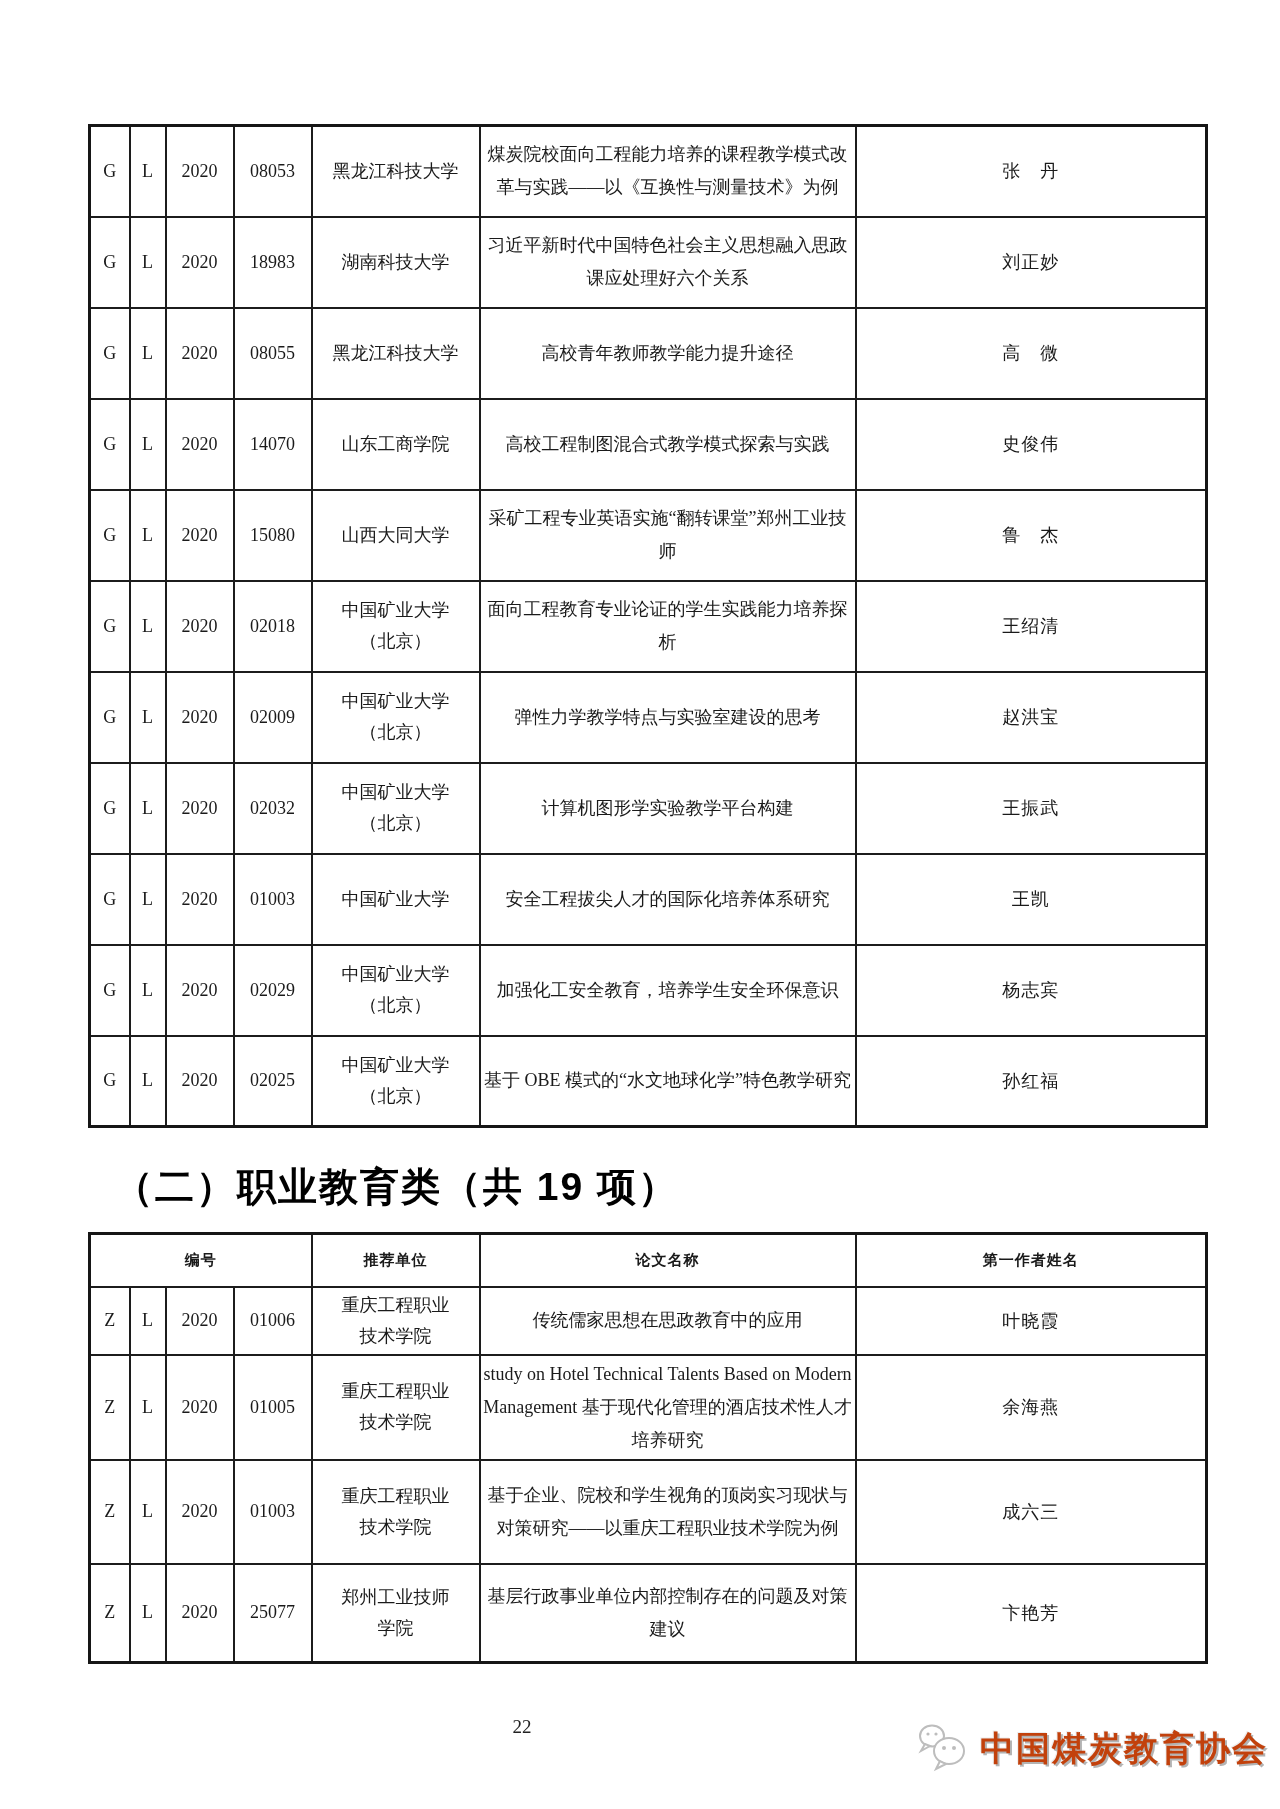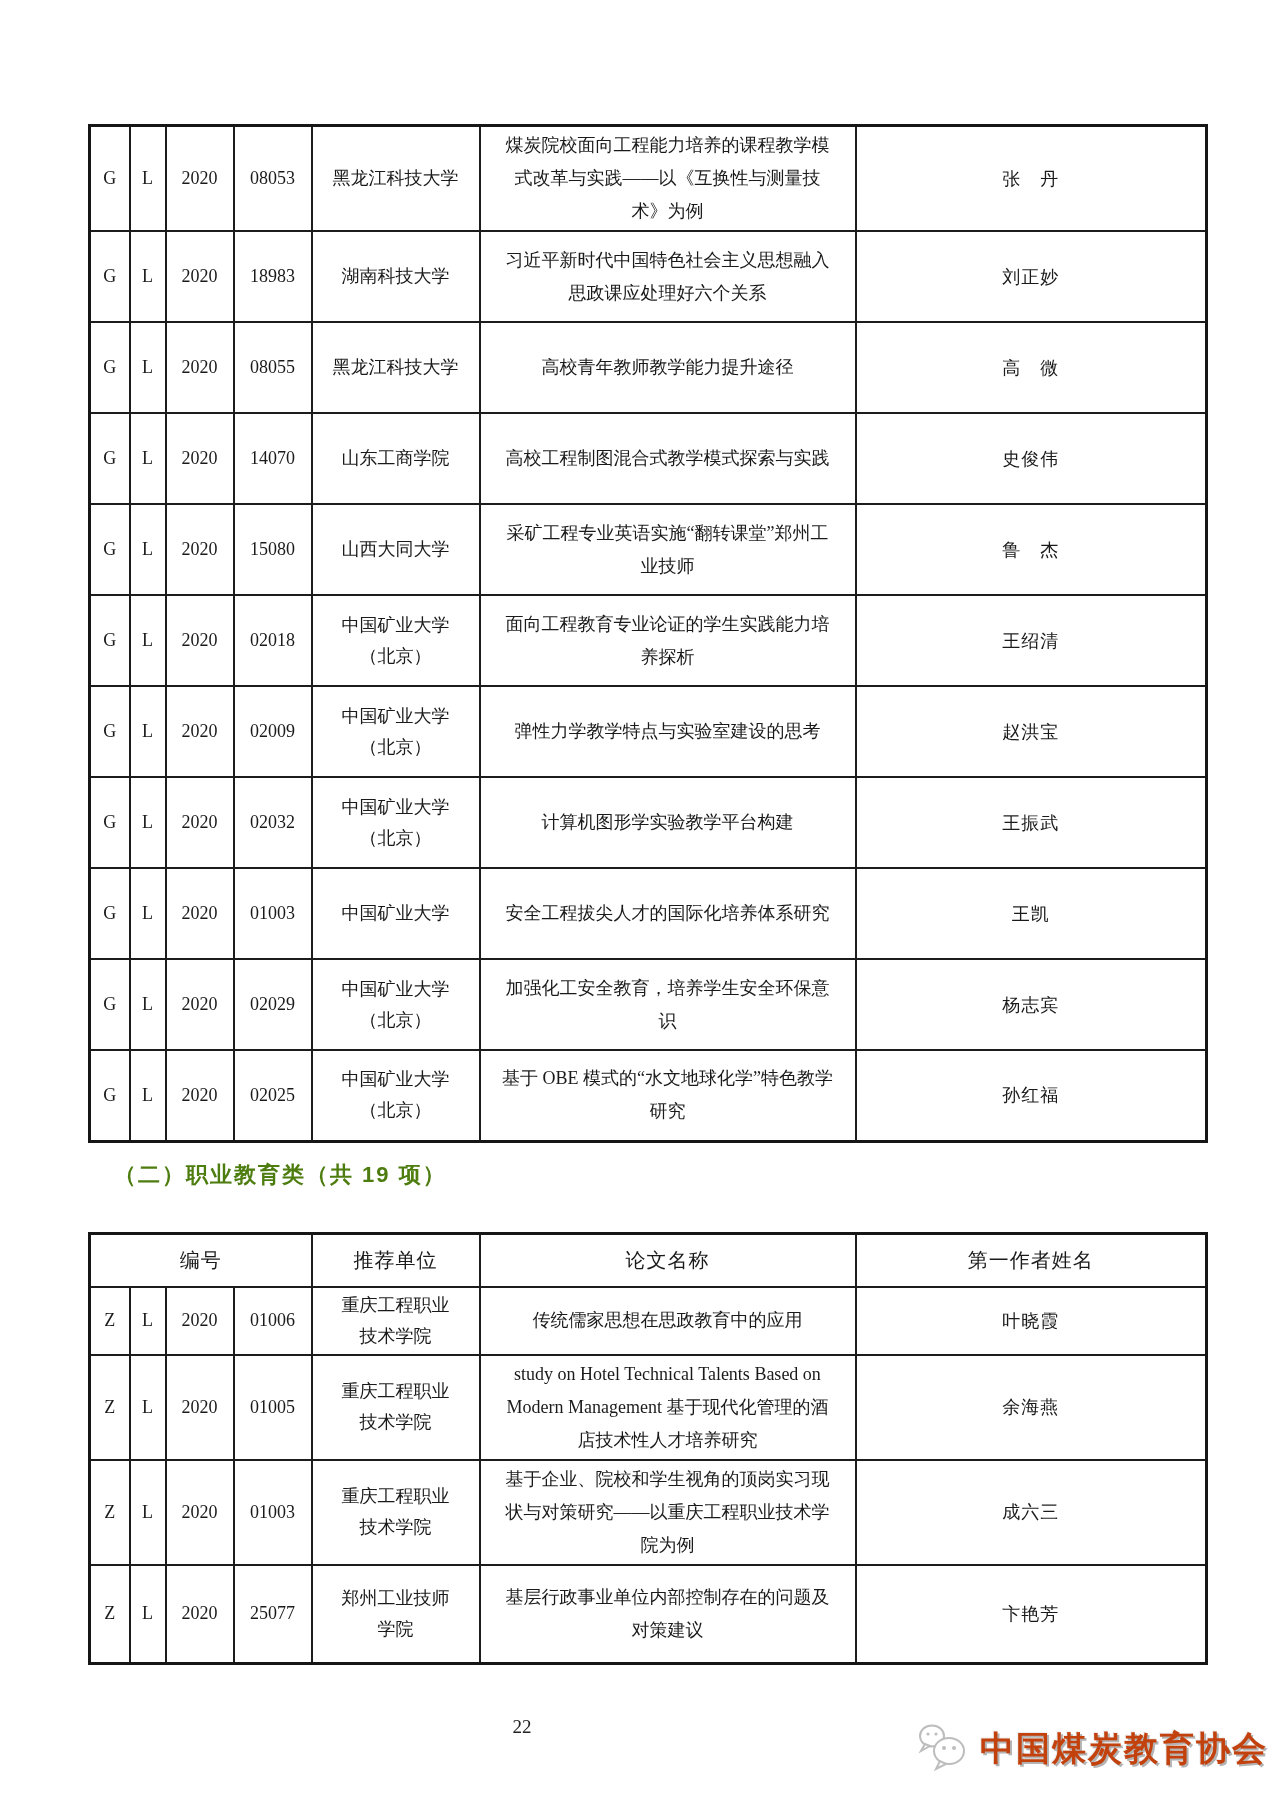--- a/index.html
+++ b/index.html
@@ -30,36 +30,36 @@
     overflow:hidden;
   }
   #table1 tbody tr { height:91px; }
   #table2 thead tr { height:53px; }
   #table2 tbody tr:nth-child(1) { height:68px; }
   #table2 tbody tr:nth-child(2) { height:105px; }
   #table2 tbody tr:nth-child(3) { height:104px; }
   #table2 tbody tr:nth-child(4) { height:99px; }
   th {
     font-family:"Liberation Sans","DejaVu Sans",sans-serif;
-    font-weight:normal;
-    font-size:20px;
+    font-weight:bold;
+    font-size:15px;
     letter-spacing:1px;
   }
   .c-small  { font-size:18px; }
   .c-org    { font-size:18px; line-height:31px; white-space:pre-line;margin-left:37px; }
-  .c-title  { font-size:18px; line-height:33px; padding:2px 18px; }
+  .c-title  { font-size:18px; line-height:33px; padding:2px 0; }
   .c-author { font-size:18px; letter-spacing:1px; }
   .section-heading {
     position:absolute;
     left:114px; top:1160px;
     font-family:"Liberation Sans","DejaVu Sans",sans-serif;
     font-weight:bold;
-    font-size:22px;
+    font-size:39px;
     letter-spacing:2px;
-    color:#4d7c0f;
+    color:#000000;
   }
   .page-number {
     position:absolute;
     left:0; top:1716px;
     width:1044px;
     text-align:center;
     font-size:19px;
     color:#222;
   }
   .watermark {

